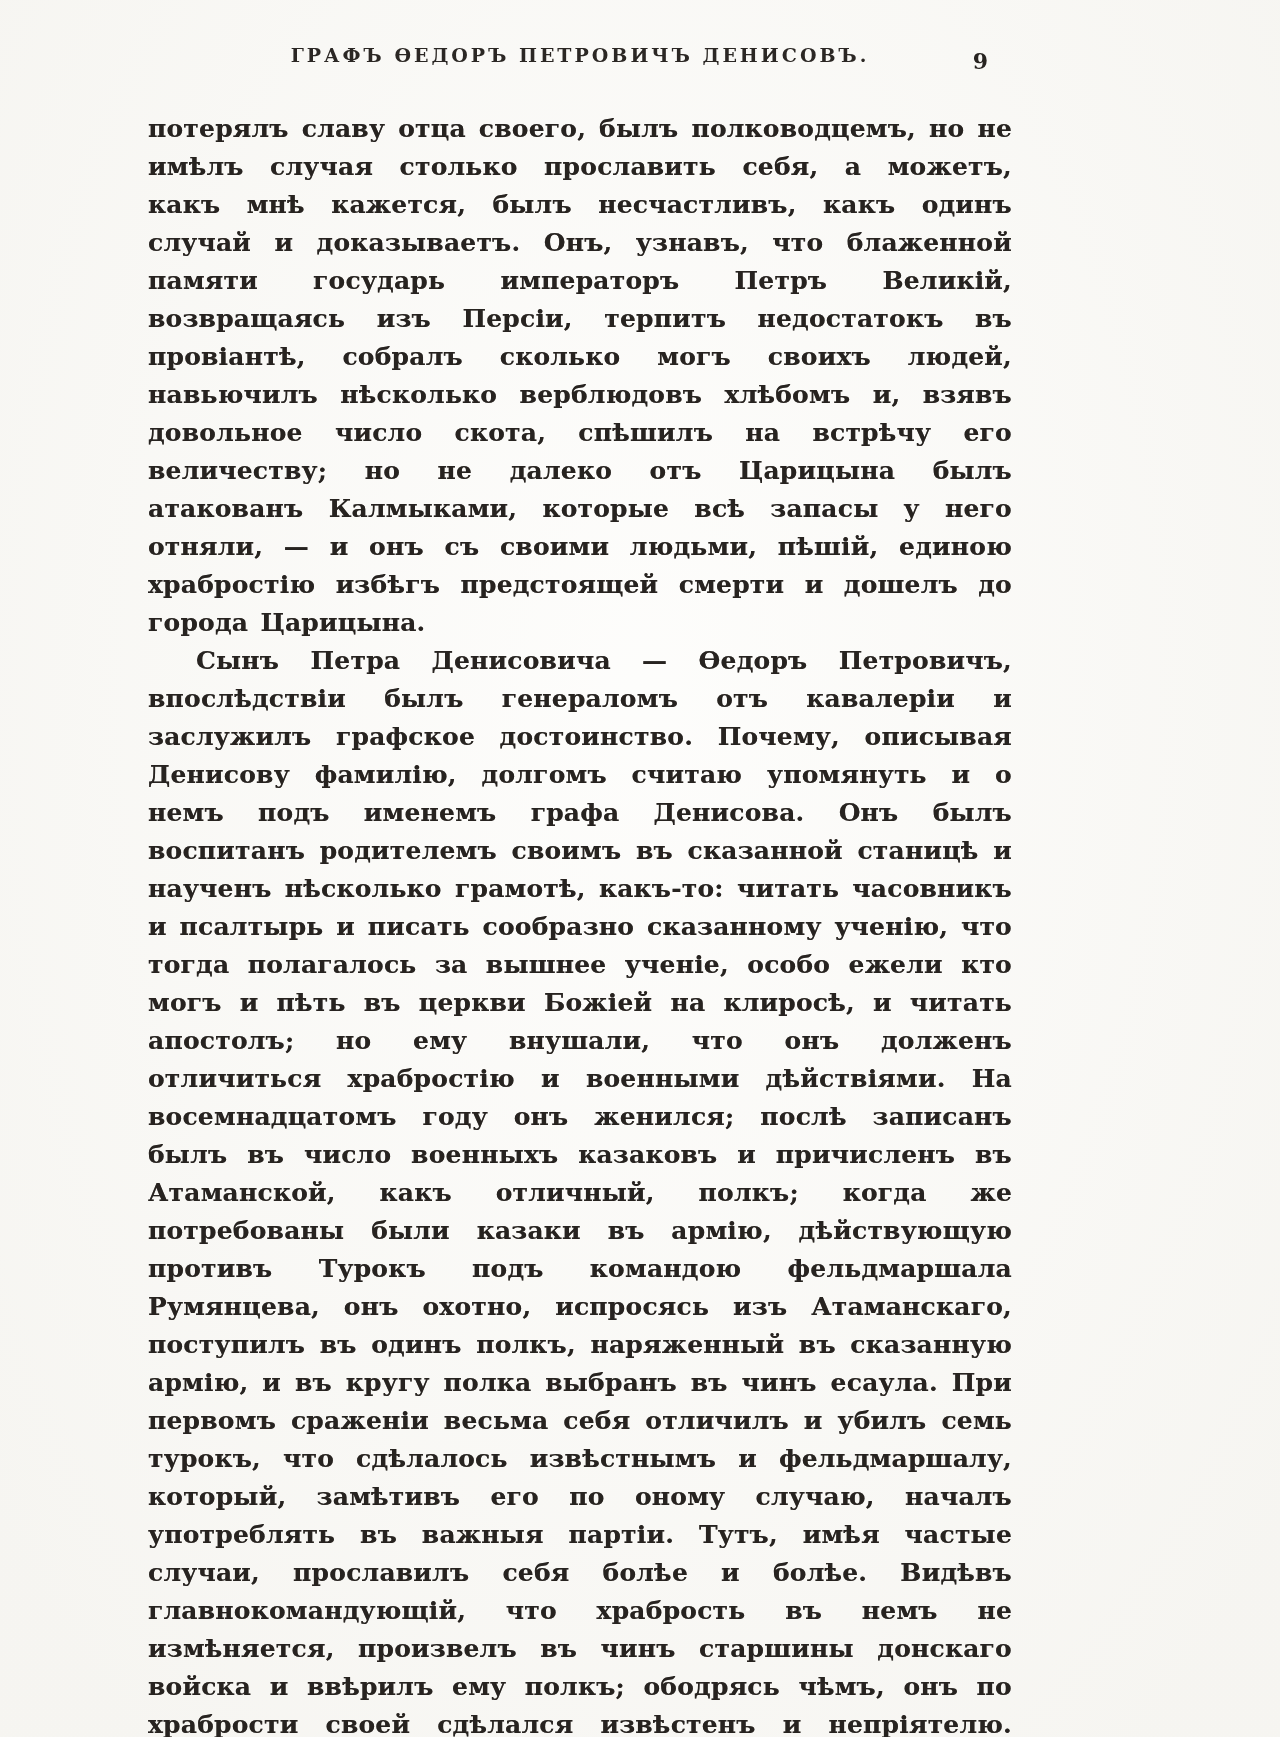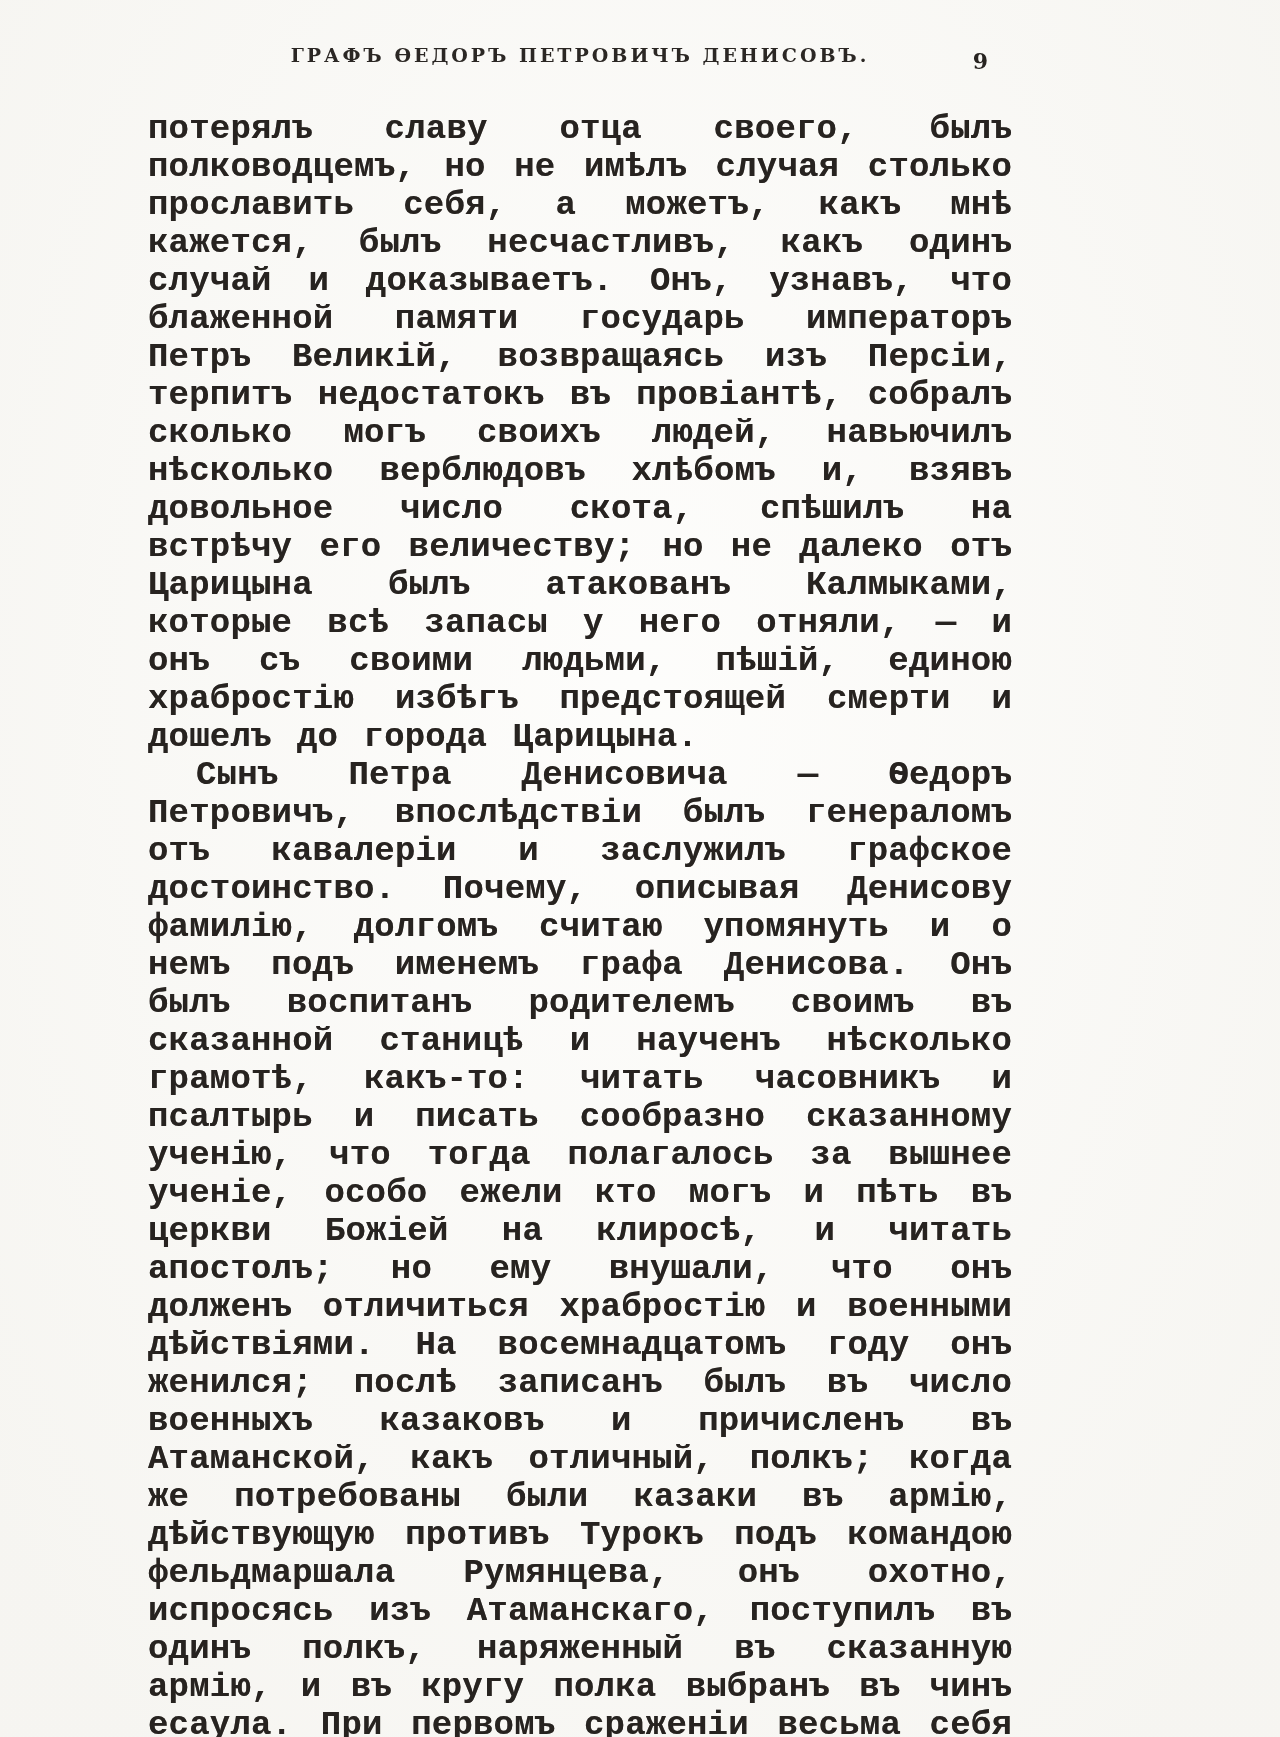--- a/index.html
+++ b/index.html
@@ -43,29 +43,28 @@
     position: absolute;
     top: 48px;
     right: 24px;
     font-size: 22px;
     font-weight: bold;
   }
   .page-body {
     margin-top: 14px;
   }
   .para {
-    font-size: 34px;
+    font-size: 25px;
     font-weight: bold;
     line-height: 38px;
     text-align: justify;
     word-spacing: 0.14em;
     letter-spacing: 0.2px;
     color: var(--ink);
     text-shadow: 0 0 0.4px rgba(40,35,30,0.55);
-    font-family: Liberation Mono, monospace;
   }
   .para.indent {
     text-indent: 48px;
   }
 </style>
 </head>
 <body>
 
 <div class="page">
   <div class="content">

